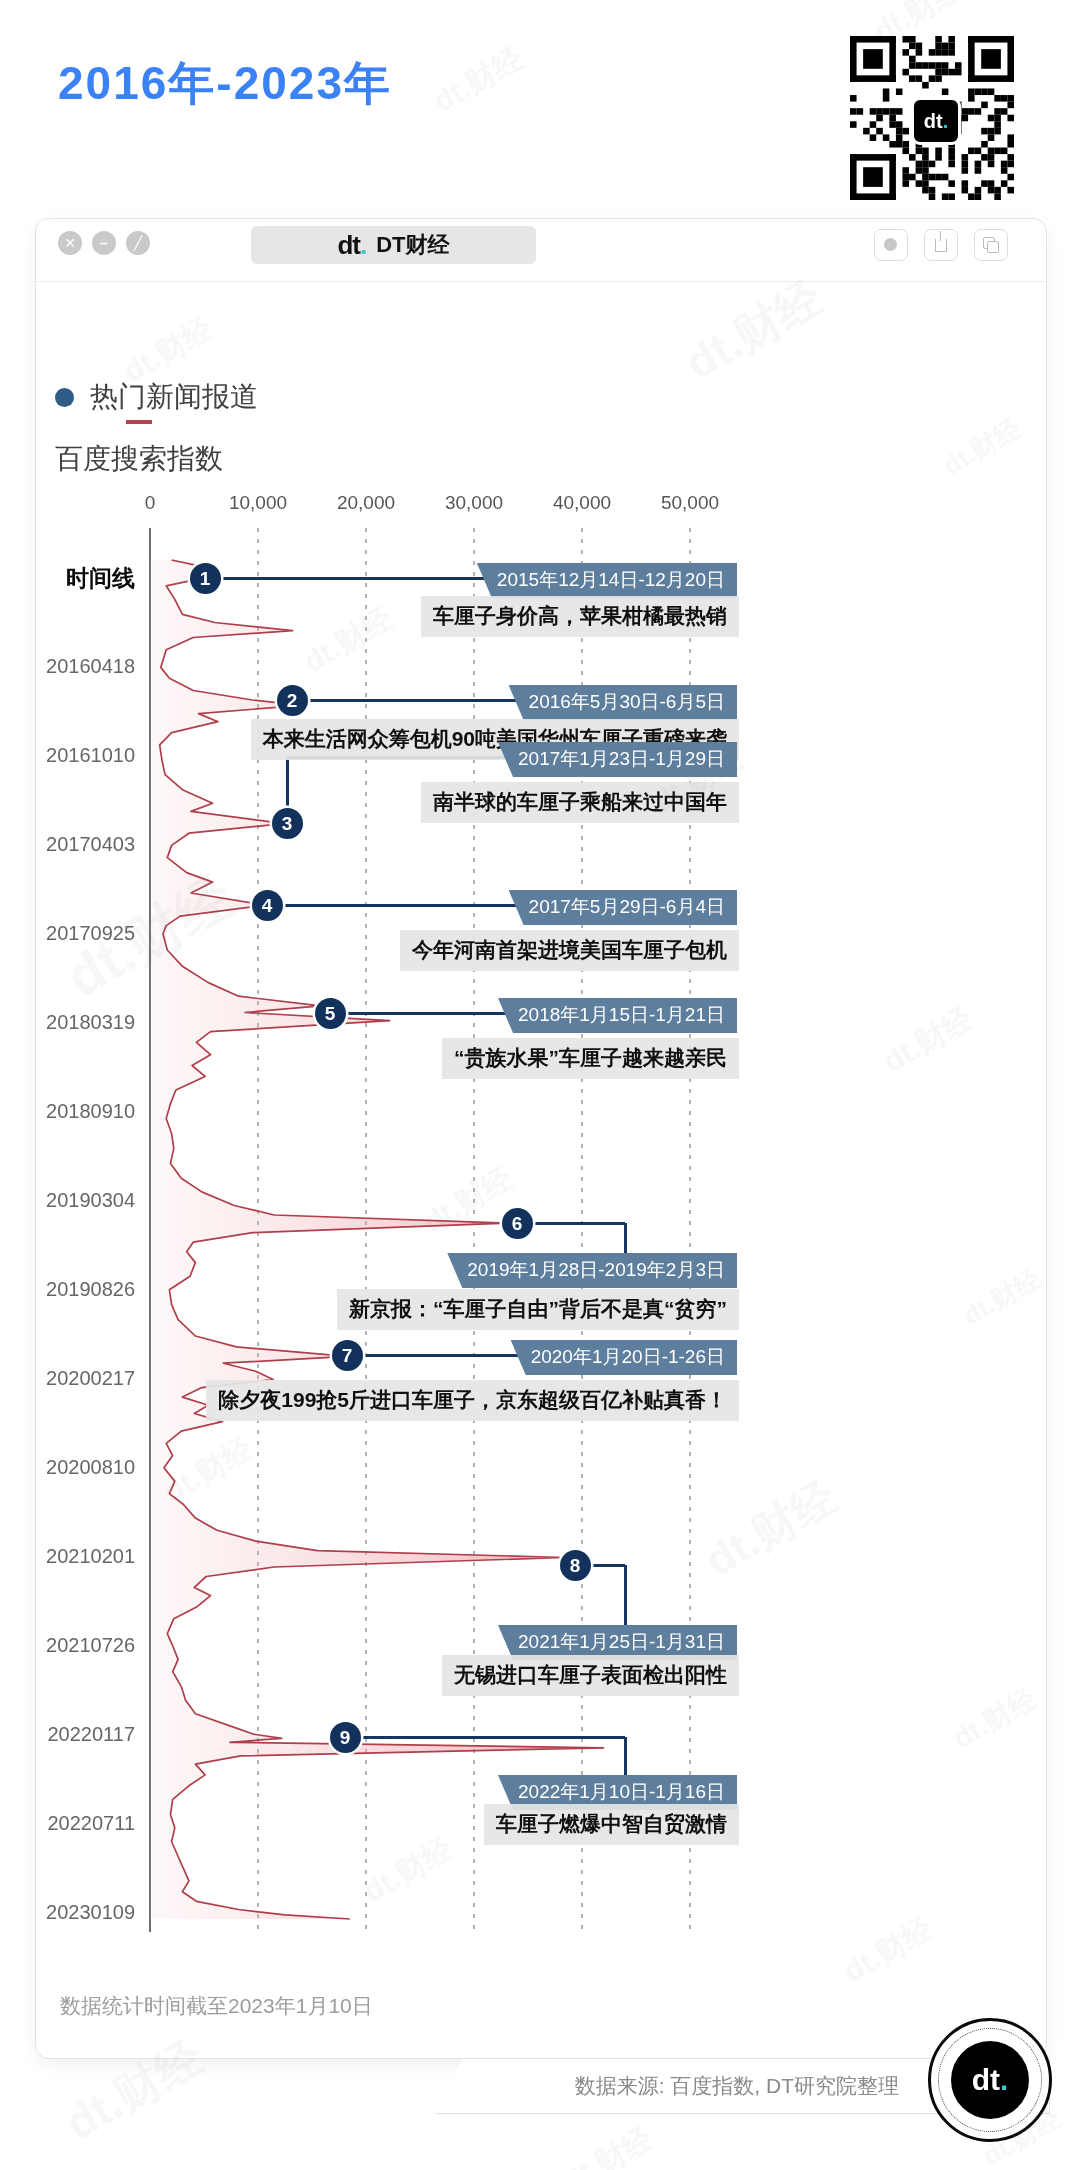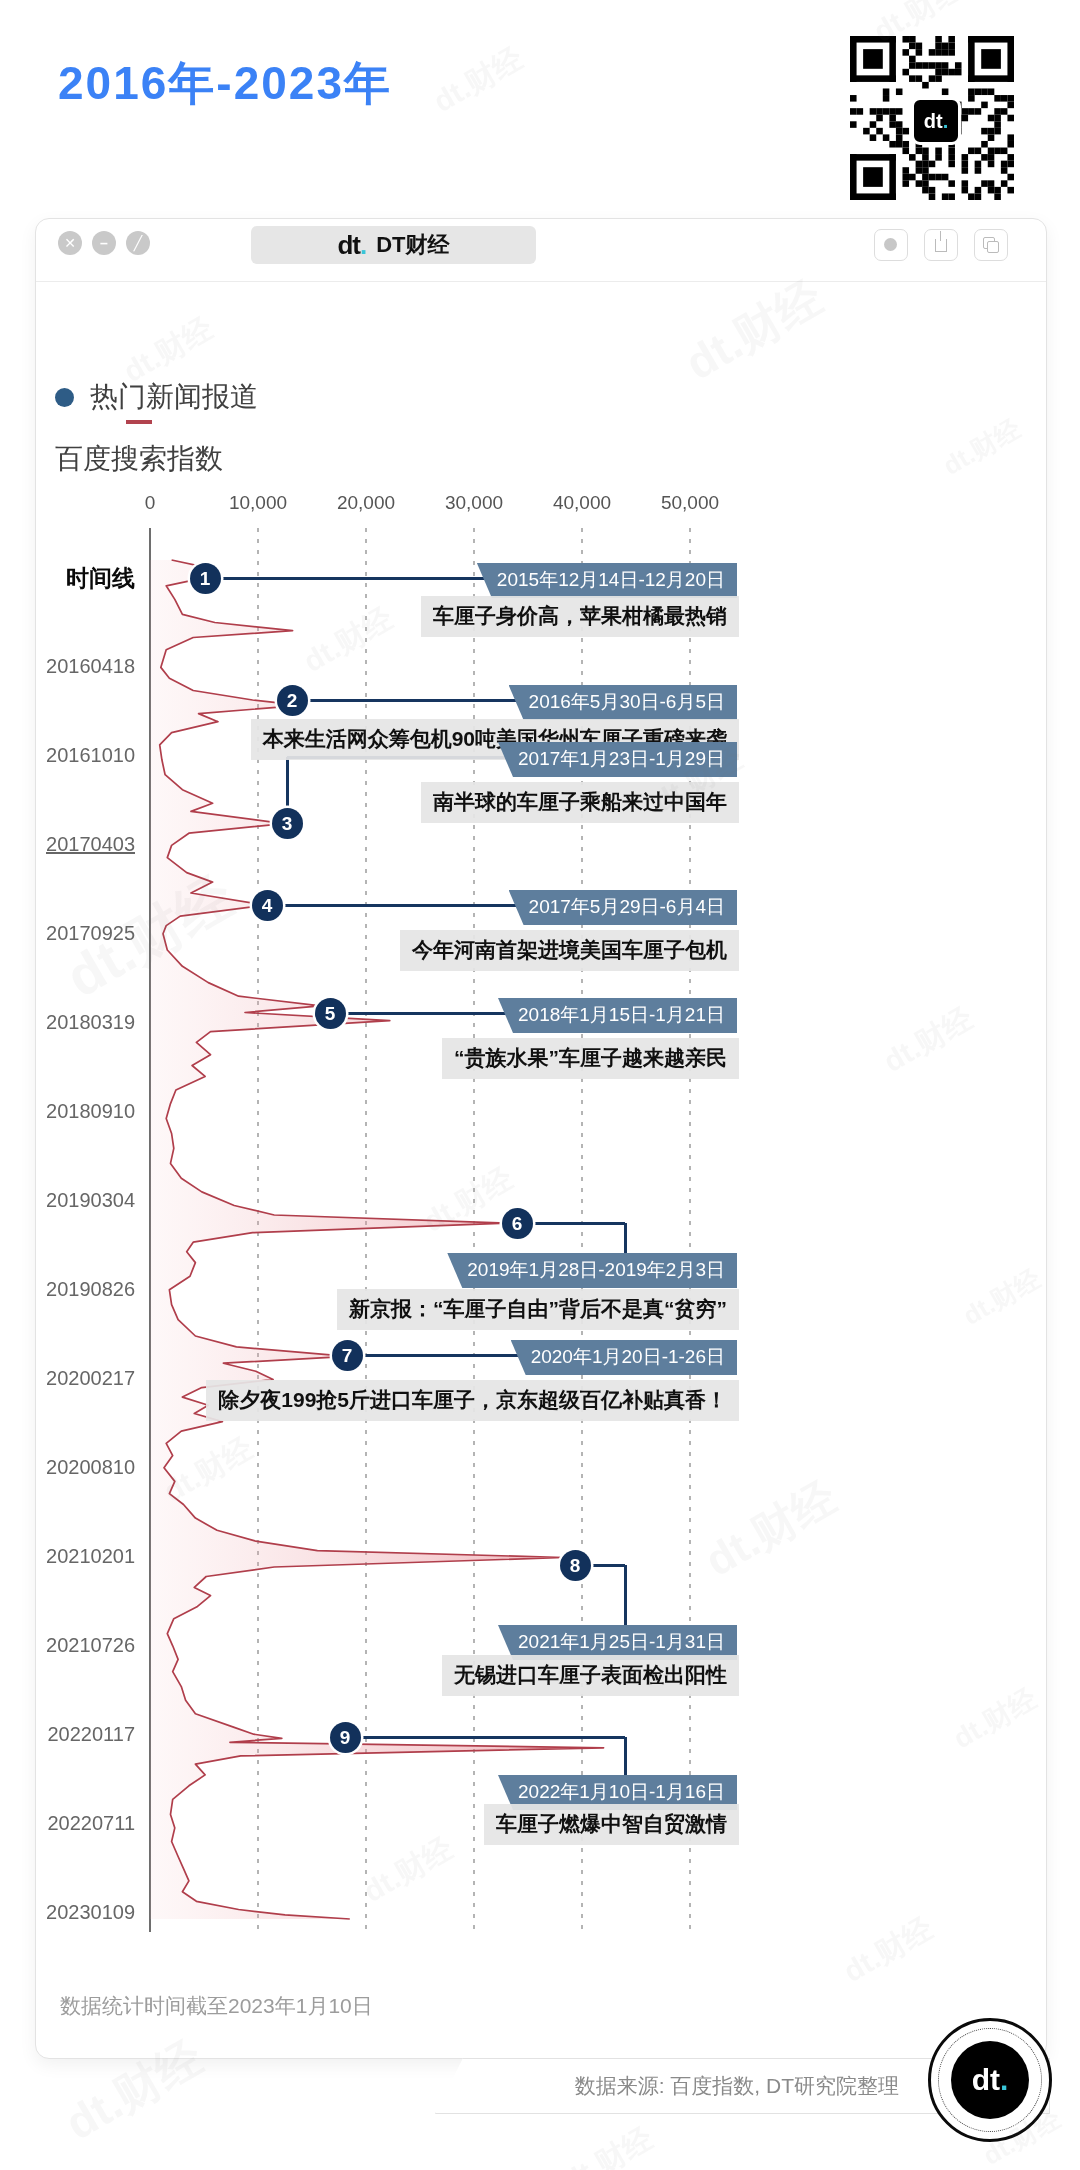--- a/index.html
+++ b/index.html
@@ -306,21 +306,21 @@
       <span class="xtick" style="left: 150px; top: 492px;">0</span>
       <span class="xtick" style="left: 258px; top: 492px;">10,000</span>
       <span class="xtick" style="left: 366px; top: 492px;">20,000</span>
       <span class="xtick" style="left: 474px; top: 492px;">30,000</span>
       <span class="xtick" style="left: 582px; top: 492px;">40,000</span>
       <span class="xtick" style="left: 690px; top: 492px;">50,000</span>
     </div>
   <div id="yticks">
       <span class="ytick" style="top: 655px;">20160418</span>
       <span class="ytick" style="top: 744px;">20161010</span>
-      <span class="ytick" style="top: 833px; text-decoration: underline;">20170403</span>
+      <span class="ytick" style="top: 833px;">20170403</span>
       <span class="ytick" style="top: 922px;">20170925</span>
       <span class="ytick" style="top: 1011px;">20180319</span>
       <span class="ytick" style="top: 1100px;">20180910</span>
       <span class="ytick" style="top: 1189px;">20190304</span>
       <span class="ytick" style="top: 1278px;">20190826</span>
       <span class="ytick" style="top: 1367px;">20200217</span>
       <span class="ytick" style="top: 1456px;">20200810</span>
       <span class="ytick" style="top: 1545px;">20210201</span>
       <span class="ytick" style="top: 1634px;">20210726</span>
       <span class="ytick" style="top: 1723px;">20220117</span>

